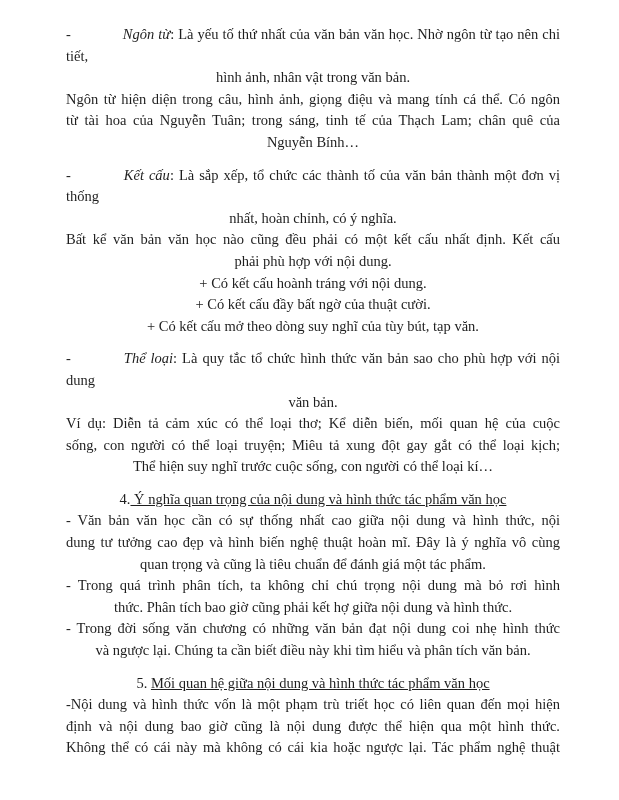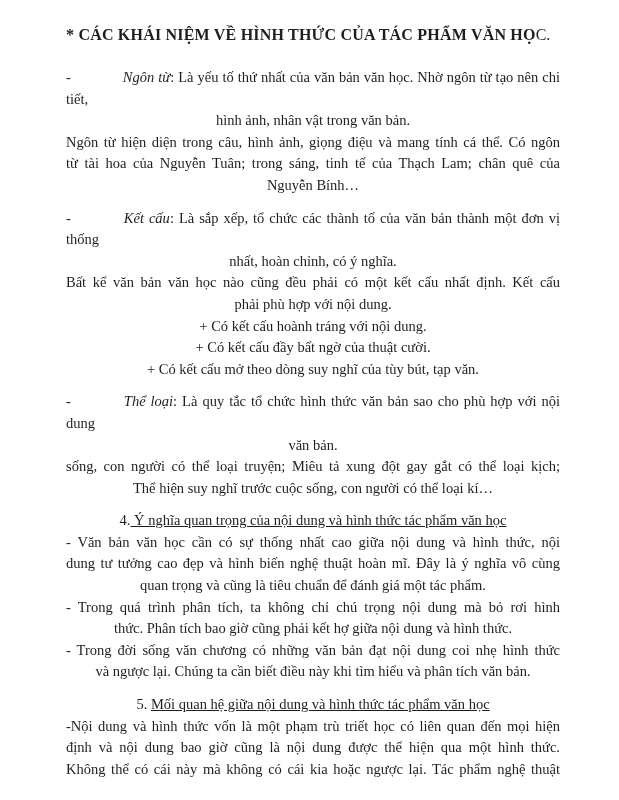--- a/index.html
+++ b/index.html
@@ -52,21 +52,20 @@
   .u {
     text-decoration: underline;
   }
 </style>
 </head>
 <body>
 
 <div class="page">
   <div class="content">
 
-    <h1 class="doc-title"><span>* CÁC KHÁI NIỆM VỀ HÌNH THỨC CỦA TÁC PHẨM VĂN HỌ</span><span class="tail">C.</span></h1>
 
     <div class="block">
       <div class="line j"><span>- </span><em>Ngôn từ</em><span>: Là yếu tố thứ nhất của văn bản văn học. Nhờ ngôn từ tạo nên chi tiết,</span></div>
       <div class="line">hình ảnh, nhân vật trong văn bản.</div>
       <div class="line j">Ngôn từ hiện diện trong câu, hình ảnh, giọng điệu và mang tính cá thể. Có ngôn</div>
       <div class="line j">từ tài hoa của Nguyễn Tuân; trong sáng, tinh tế của Thạch Lam; chân quê của</div>
       <div class="line">Nguyễn Bính…</div>
     </div>
 
     <div class="block">
@@ -75,20 +74,21 @@
       <div class="line j">Bất kể văn bản văn học nào cũng đều phải có một kết cấu nhất định. Kết cấu</div>
       <div class="line">phải phù hợp với nội dung.</div>
       <div class="line">+ Có kết cấu hoành tráng với nội dung.</div>
       <div class="line">+ Có kết cấu đầy bất ngờ của thuật cười.</div>
       <div class="line">+ Có kết cấu mở theo dòng suy nghĩ của tùy bút, tạp văn.</div>
     </div>
 
     <div class="block">
       <div class="line j"><span>- </span><em>Thể loại</em><span>: Là quy tắc tổ chức hình thức văn bản sao cho phù hợp với nội dung</span></div>
       <div class="line">văn bản.</div>
+      <div class="line j">Ví dụ: Diễn tả cảm xúc có thể loại thơ; Kể diễn biến, mối quan hệ của cuộc</div>
       <div class="line j">sống, con người có thể loại truyện; Miêu tả xung đột gay gắt có thể loại kịch;</div>
       <div class="line">Thể hiện suy nghĩ trước cuộc sống, con người có thể loại kí…</div>
     </div>
 
     <div class="block">
       <div class="line"><span>4.</span><span class="u"> Ý nghĩa quan trọng của nội dung và hình thức tác phẩm văn học</span></div>
       <div class="line j">- Văn bản văn học cần có sự thống nhất cao giữa nội dung và hình thức, nội</div>
       <div class="line j">dung tư tưởng cao đẹp và hình biến nghệ thuật hoàn mĩ. Đây là ý nghĩa vô cùng</div>
       <div class="line">quan trọng và cũng là tiêu chuẩn để đánh giá một tác phẩm.</div>
       <div class="line j">- Trong quá trình phân tích, ta không chỉ chú trọng nội dung mà bỏ rơi hình</div>

